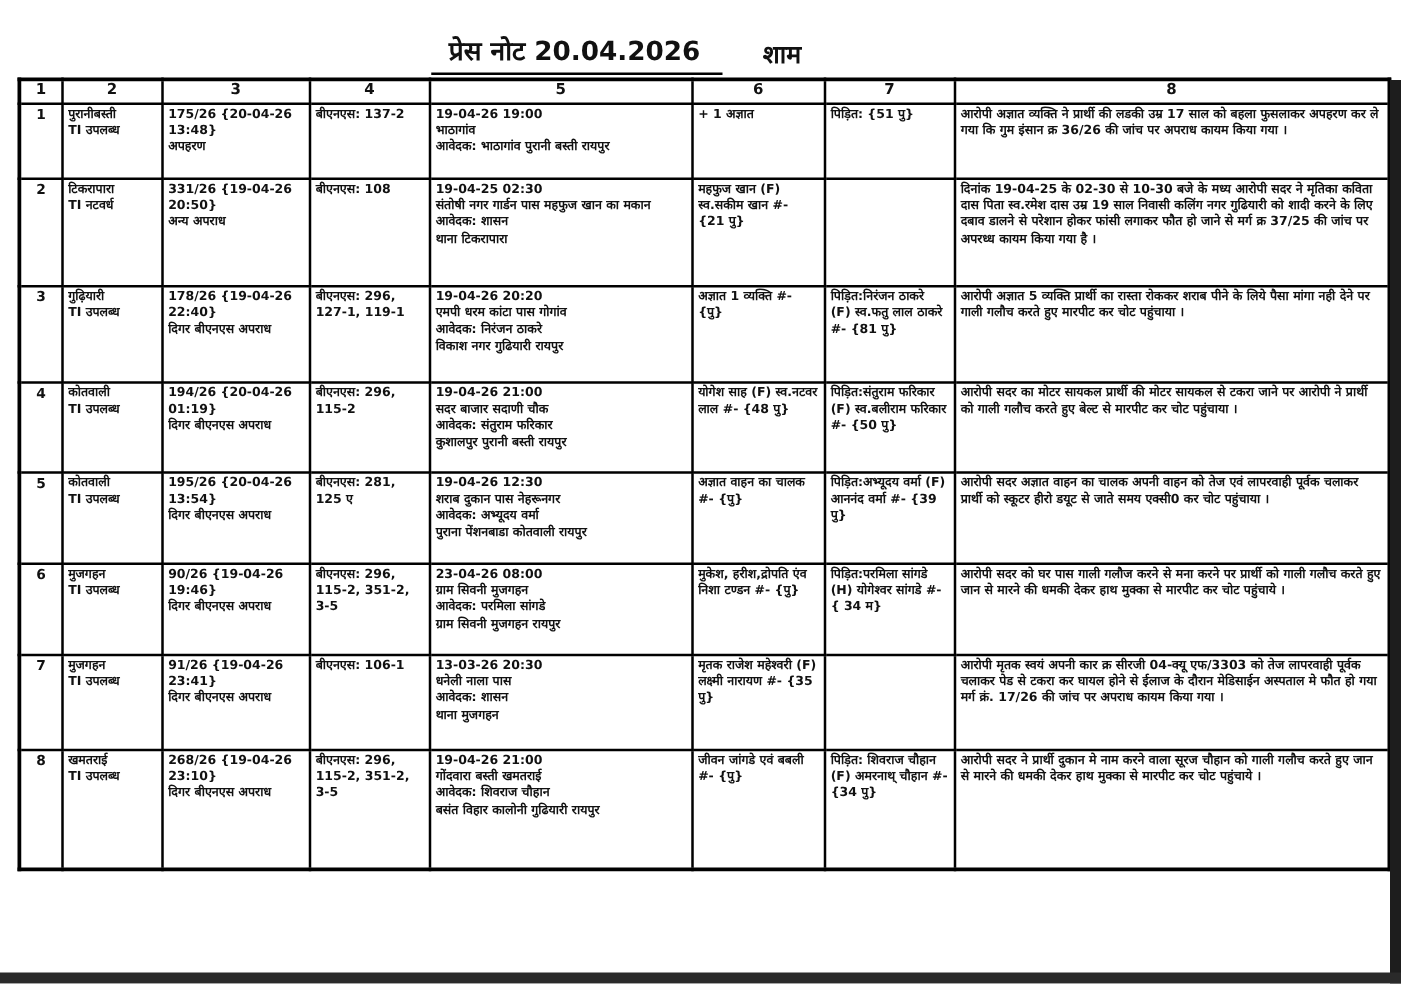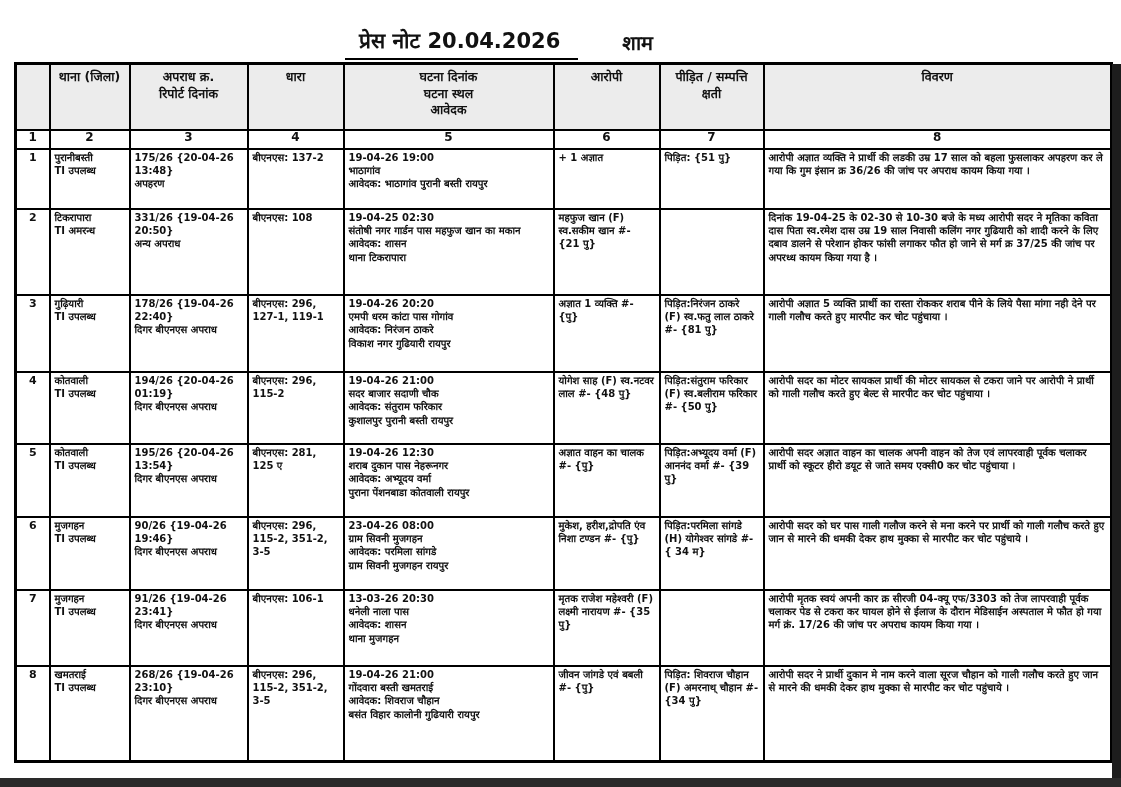--- a/index.html
+++ b/index.html
@@ -25,21 +25,21 @@
   }
   .title {
     margin-left: 345px;
     font-size: 21px;
     font-weight: bold;
     border-bottom: 2px solid #000;
     padding: 0 18px 4px 14px;
     white-space: nowrap;
   }
   .shift {
-    margin-left: 44px;
+    margin-left: 32px;
     font-size: 20px;
     font-weight: bold;
     padding-bottom: 4px;
   }
   table.press {
     border-collapse: collapse;
     table-layout: fixed;
     width: 1096px;
     margin-left: 14px;
     margin-top: 2px;
@@ -107,33 +107,20 @@
       <col style="width:34px">
       <col style="width:80px">
       <col style="width:118px">
       <col style="width:96px">
       <col style="width:210px">
       <col style="width:106px">
       <col style="width:104px">
       <col style="width:348px">
     </colgroup>
     <thead>
-      <tr class="hdr" id="header-row">
-          <th></th>
-          <th>थाना (जिला)</th>
-          <th>अपराध क्र.
-रिपोर्ट दिनांक</th>
-          <th>धारा</th>
-          <th>घटना दिनांक
-घटना स्थल
-आवेदक</th>
-          <th>आरोपी</th>
-          <th>पीड़ित / सम्पत्ति क्षती</th>
-          <th>विवरण</th>
-        </tr>
       <tr class="nums" id="number-row">
           <td>1</td>
           <td>2</td>
           <td>3</td>
           <td>4</td>
           <td>5</td>
           <td>6</td>
           <td>7</td>
           <td>8</td>
         </tr>
@@ -149,21 +136,21 @@
           <td class="c4">19-04-26 19:00
 भाठागांव
 आवेदक: भाठागांव पुरानी बस्ती रायपुर</td>
           <td class="c5">+ 1 अज्ञात</td>
           <td class="c6">पिड़ित: {51 पु}</td>
           <td class="c7">आरोपी अज्ञात व्यक्ति ने प्रार्थी की लडकी उम्र 17 साल को बहला फुसलाकर अपहरण कर ले गया कि गुम इंसान क्र 36/26 की जांच पर अपराध कायम किया गया ।</td>
         </tr>
         <tr style="height: 86px;">
           <td class="c0">2</td>
           <td class="c1">टिकरापारा
-TI अमरन्ध</td>
+TI नटवर्ध</td>
           <td class="c2">331/26 {19-04-26 20:50}
 अन्य अपराध</td>
           <td class="c3">बीएनएस: 108</td>
           <td class="c4">19-04-25 02:30
 संतोषी नगर गार्डन पास महफुज खान का मकान
 आवेदक: शासन
 थाना टिकरापारा</td>
           <td class="c5">महफुज खान (F)
 स्व.सकीम खान #- {21 पु}</td>
           <td class="c6"></td>

